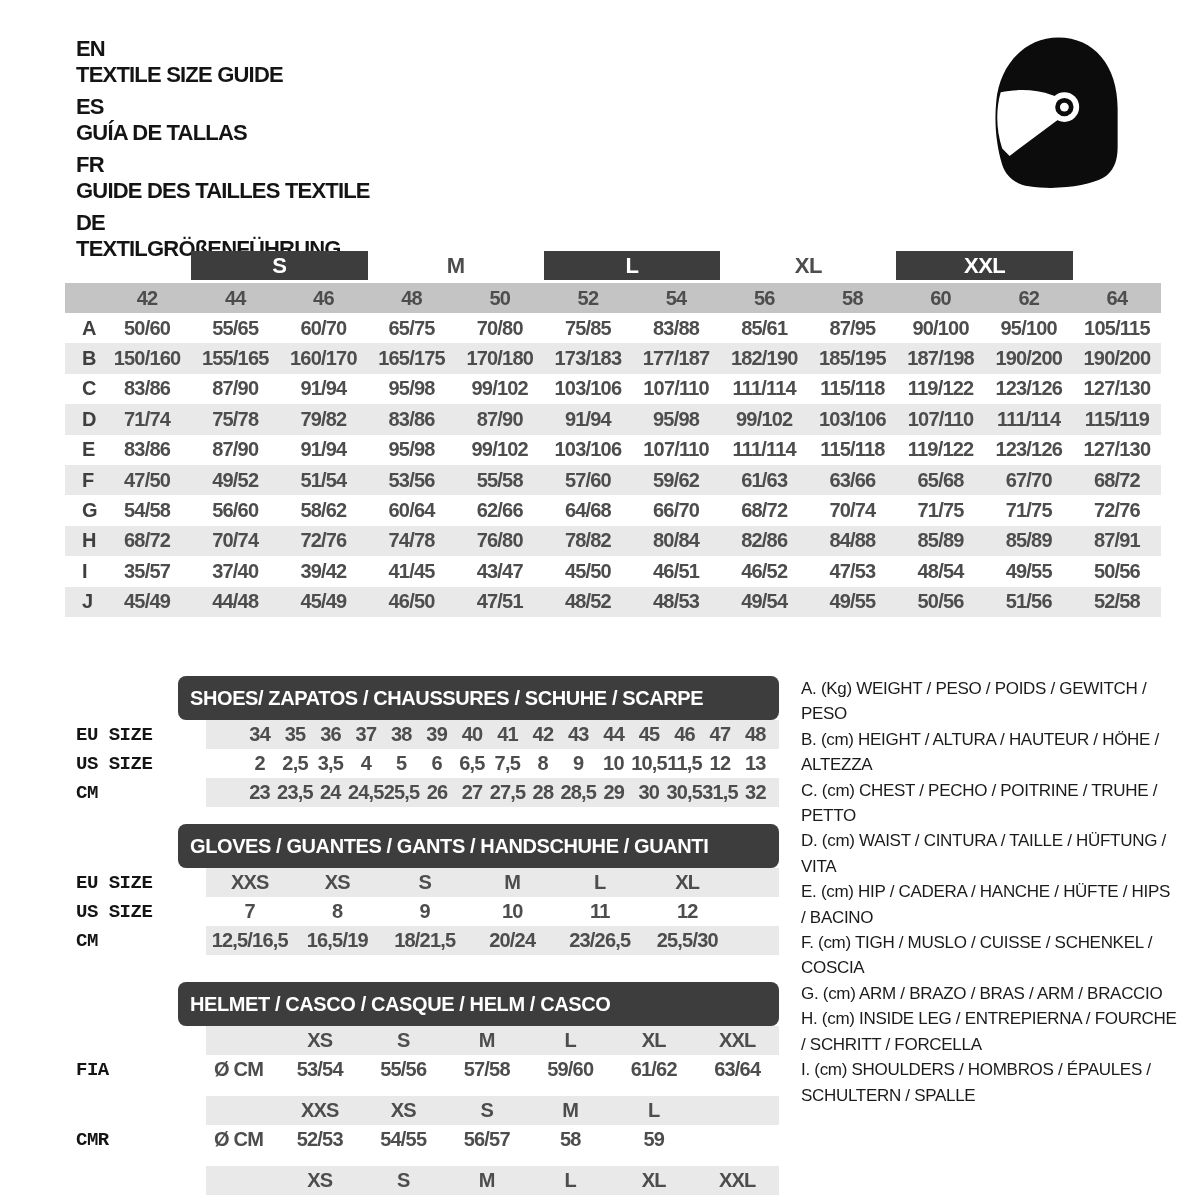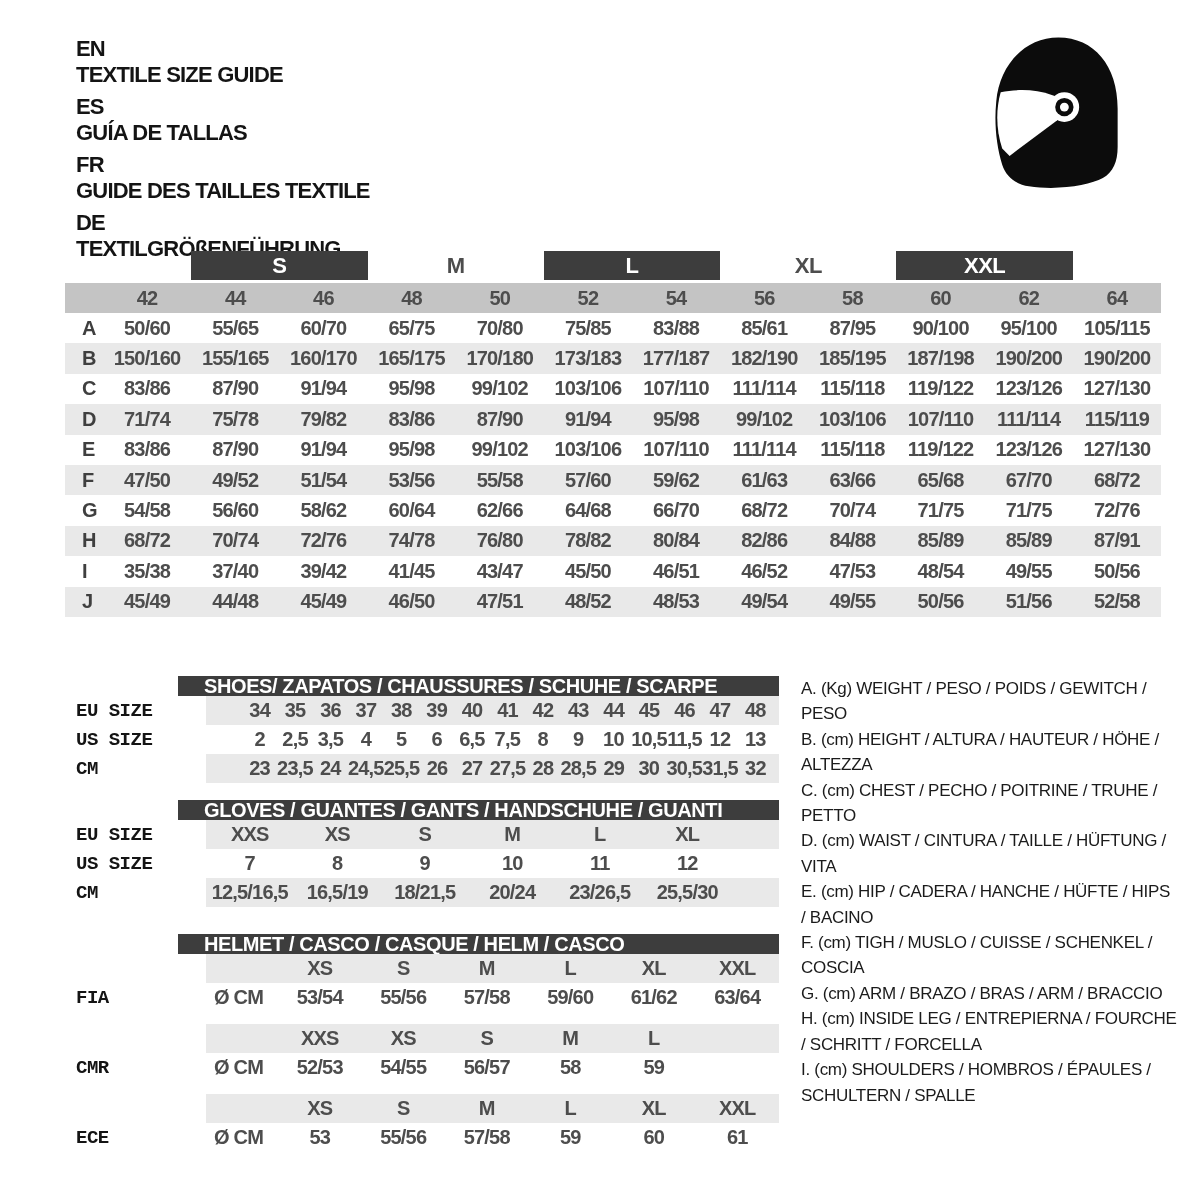--- a/index.html
+++ b/index.html
@@ -26,22 +26,22 @@
   .num-bar { height:30px; background:#c4c4c4; margin-top:3px; }
   .t-cell { font-size:20px; font-weight:700; color:#4d4d4d; text-align:center; align-self:center;
             letter-spacing:-0.8px; white-space:nowrap; }
   .t-letter { text-align:left; padding-left:17px; color:#3f3f3f; }
   .body-row { height:30.4px; }
   .stripe { background:#e9e9e9; }
 
   
   .sections { position:absolute; left:65px; top:676px; width:714px; }
   .sec-line { display:grid; grid-template-columns:113px 601px; }
-  .sec-head { height:20px; background:#3d3d3d; color:#ffffff; font-size:20px; font-weight:700;
-              display:flex; align-items:center; padding-left:26px; box-sizing:border-box; letter-spacing:-0.4px; }
+  .sec-head { height:44px; background:#3d3d3d; color:#ffffff; font-size:20px; font-weight:700;
+              display:flex; align-items:center; padding-left:12px; box-sizing:border-box; letter-spacing:-0.4px;border-radius:8px; }
   .sec-label { font-size:19px; font-weight:700; color:#141414; display:flex; align-items:center;
                padding-left:11px; letter-spacing:-0.5px;font-family:Liberation Mono, monospace; }
   .sec-content { display:grid; height:29px; box-sizing:border-box;margin-left:28px; }
   .shoes-grid  { grid-template-columns:repeat(15,1fr); padding-left:36px; padding-right:6px; }
   .gloves-grid { grid-template-columns:repeat(6,1fr); padding-right:48px; }
   .helm-grid   { grid-template-columns:72px repeat(6,1fr); }
   .s-cell { font-size:20px; font-weight:700; color:#4d4d4d; text-align:center; align-self:center;
             letter-spacing:-0.8px; white-space:nowrap; }
   .unit-cell { text-align:left; padding-left:8px; }
 
@@ -222,21 +222,21 @@
           <div class="t-cell">78/82</div>
           <div class="t-cell">80/84</div>
           <div class="t-cell">82/86</div>
           <div class="t-cell">84/88</div>
           <div class="t-cell">85/89</div>
           <div class="t-cell">85/89</div>
           <div class="t-cell">87/91</div>
         </div>
         <div class="grid13 body-row">
           <div class="t-cell t-letter">I</div>
-          <div class="t-cell">35/38</div>
+          <div class="t-cell">35/57</div>
           <div class="t-cell">37/40</div>
           <div class="t-cell">39/42</div>
           <div class="t-cell">41/45</div>
           <div class="t-cell">43/47</div>
           <div class="t-cell">45/50</div>
           <div class="t-cell">46/51</div>
           <div class="t-cell">46/52</div>
           <div class="t-cell">47/53</div>
           <div class="t-cell">48/54</div>
           <div class="t-cell">49/55</div>

